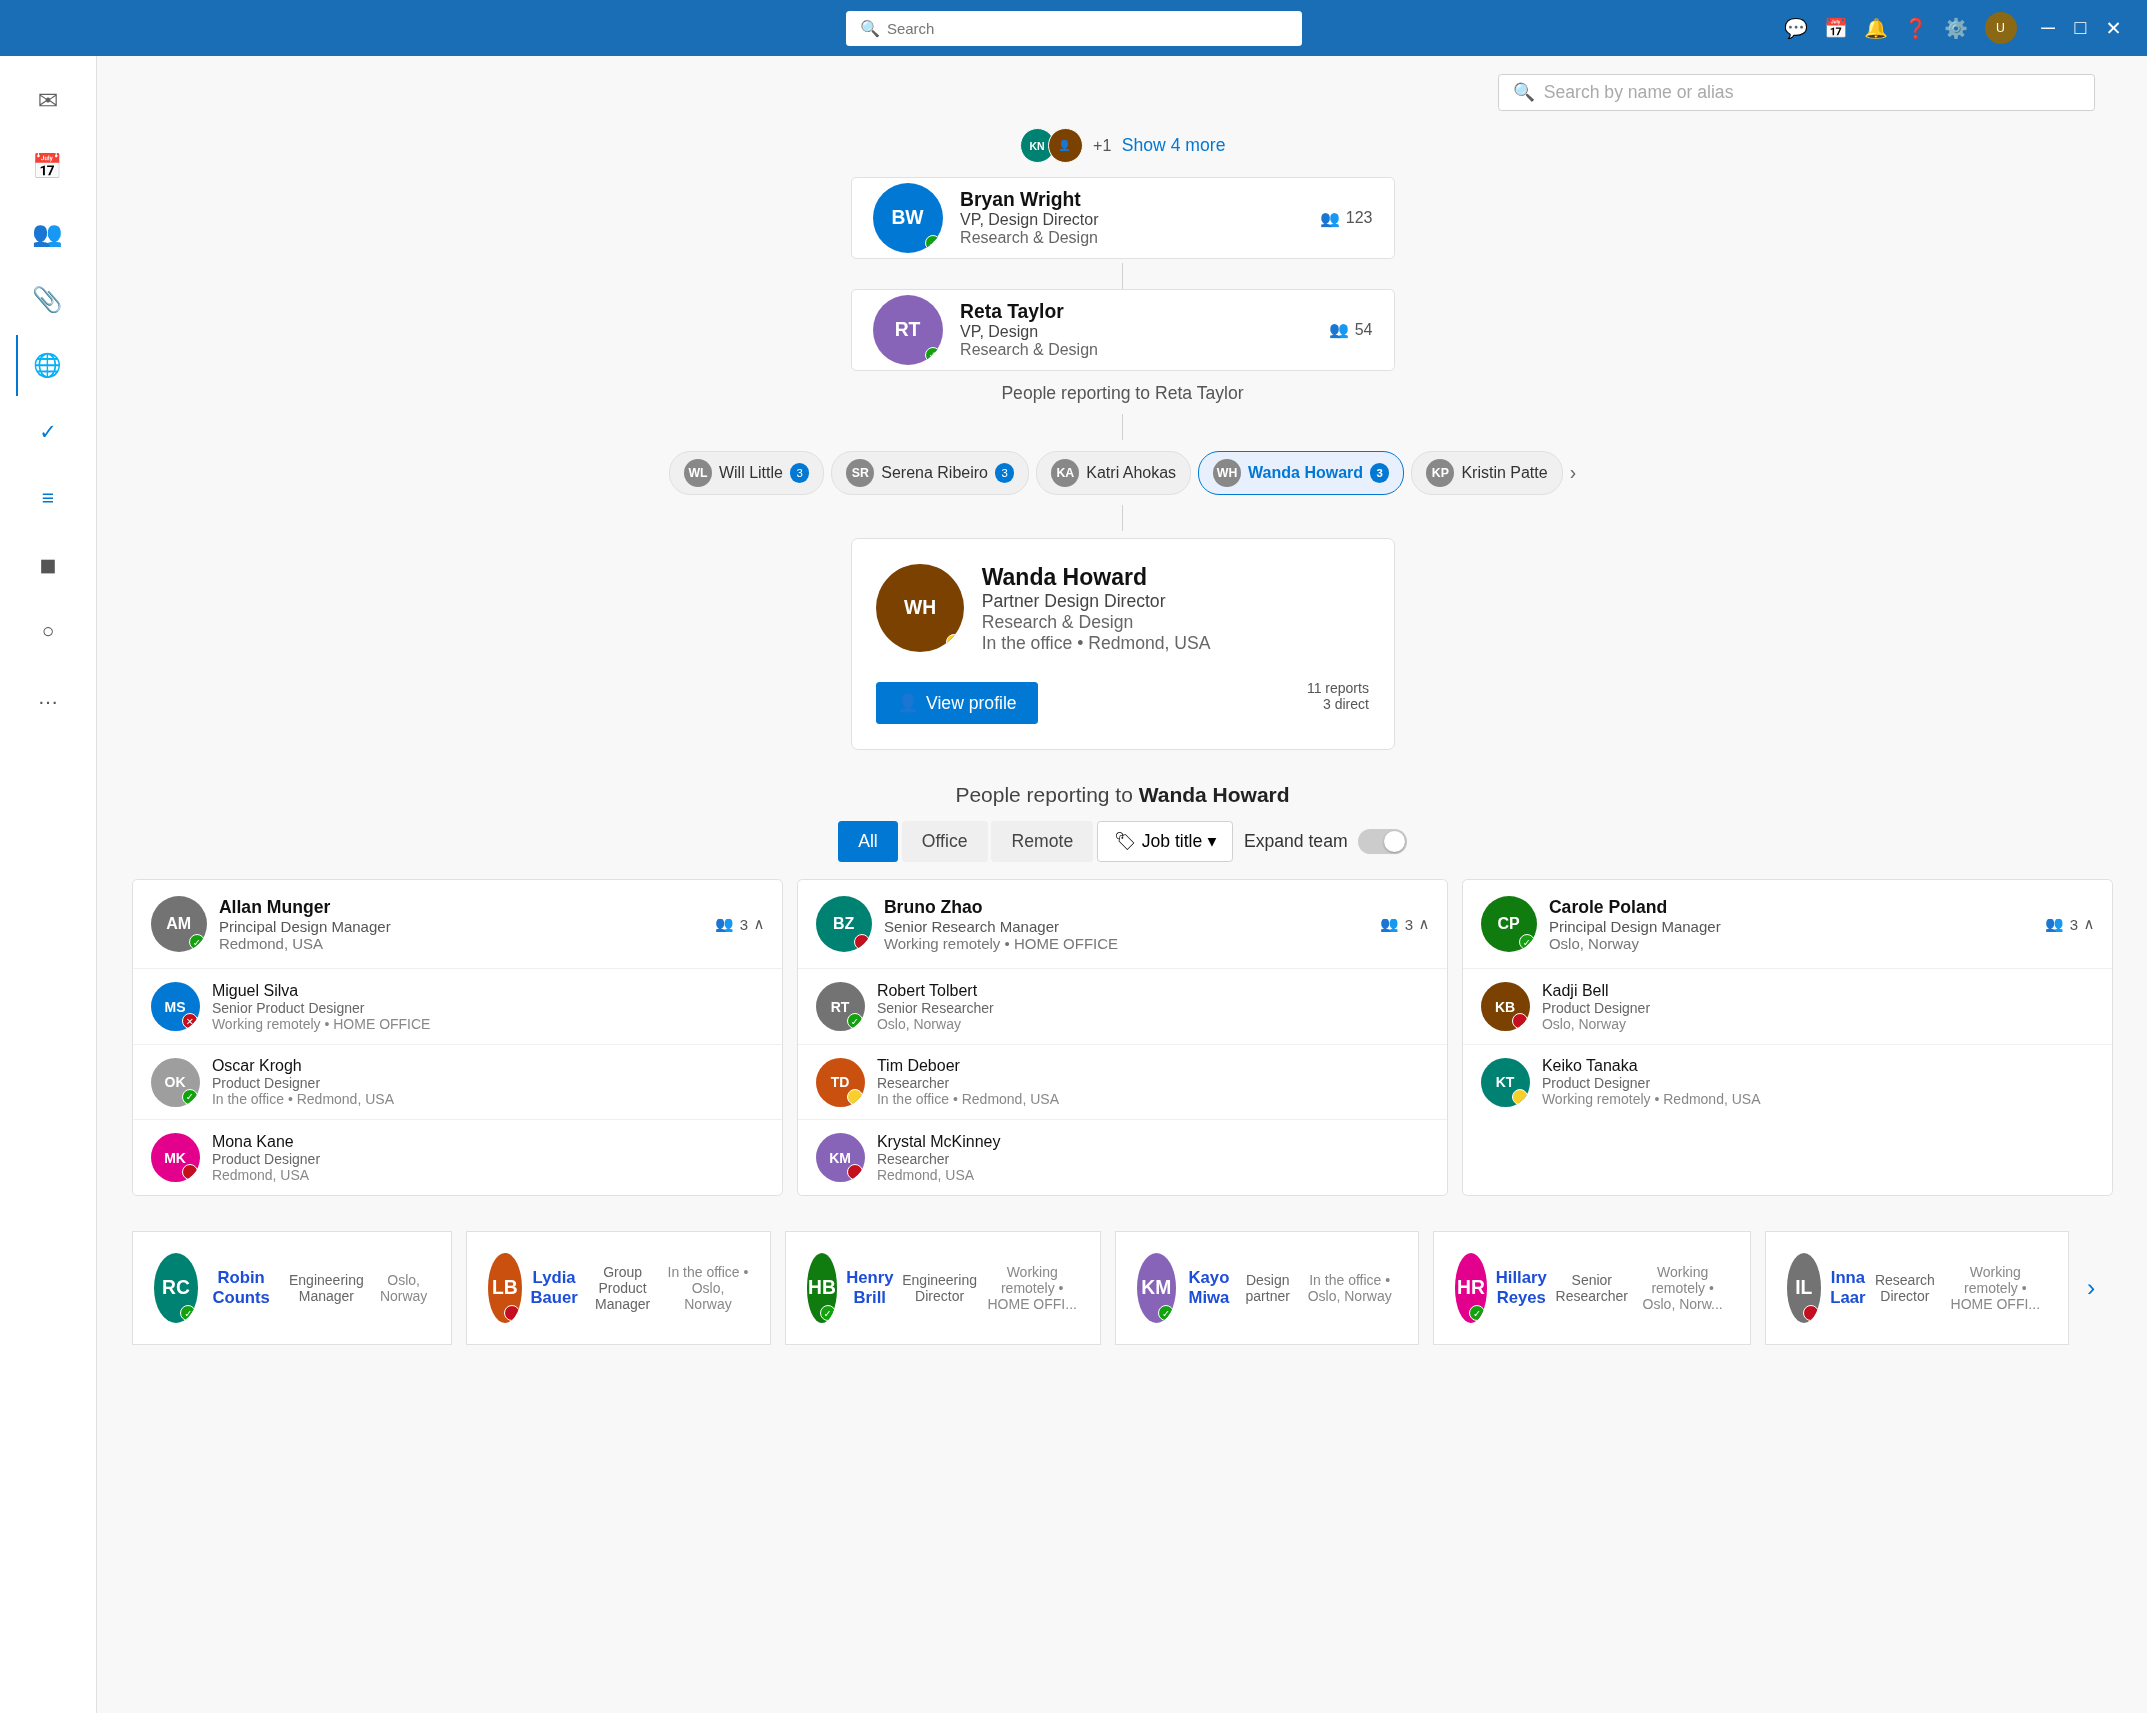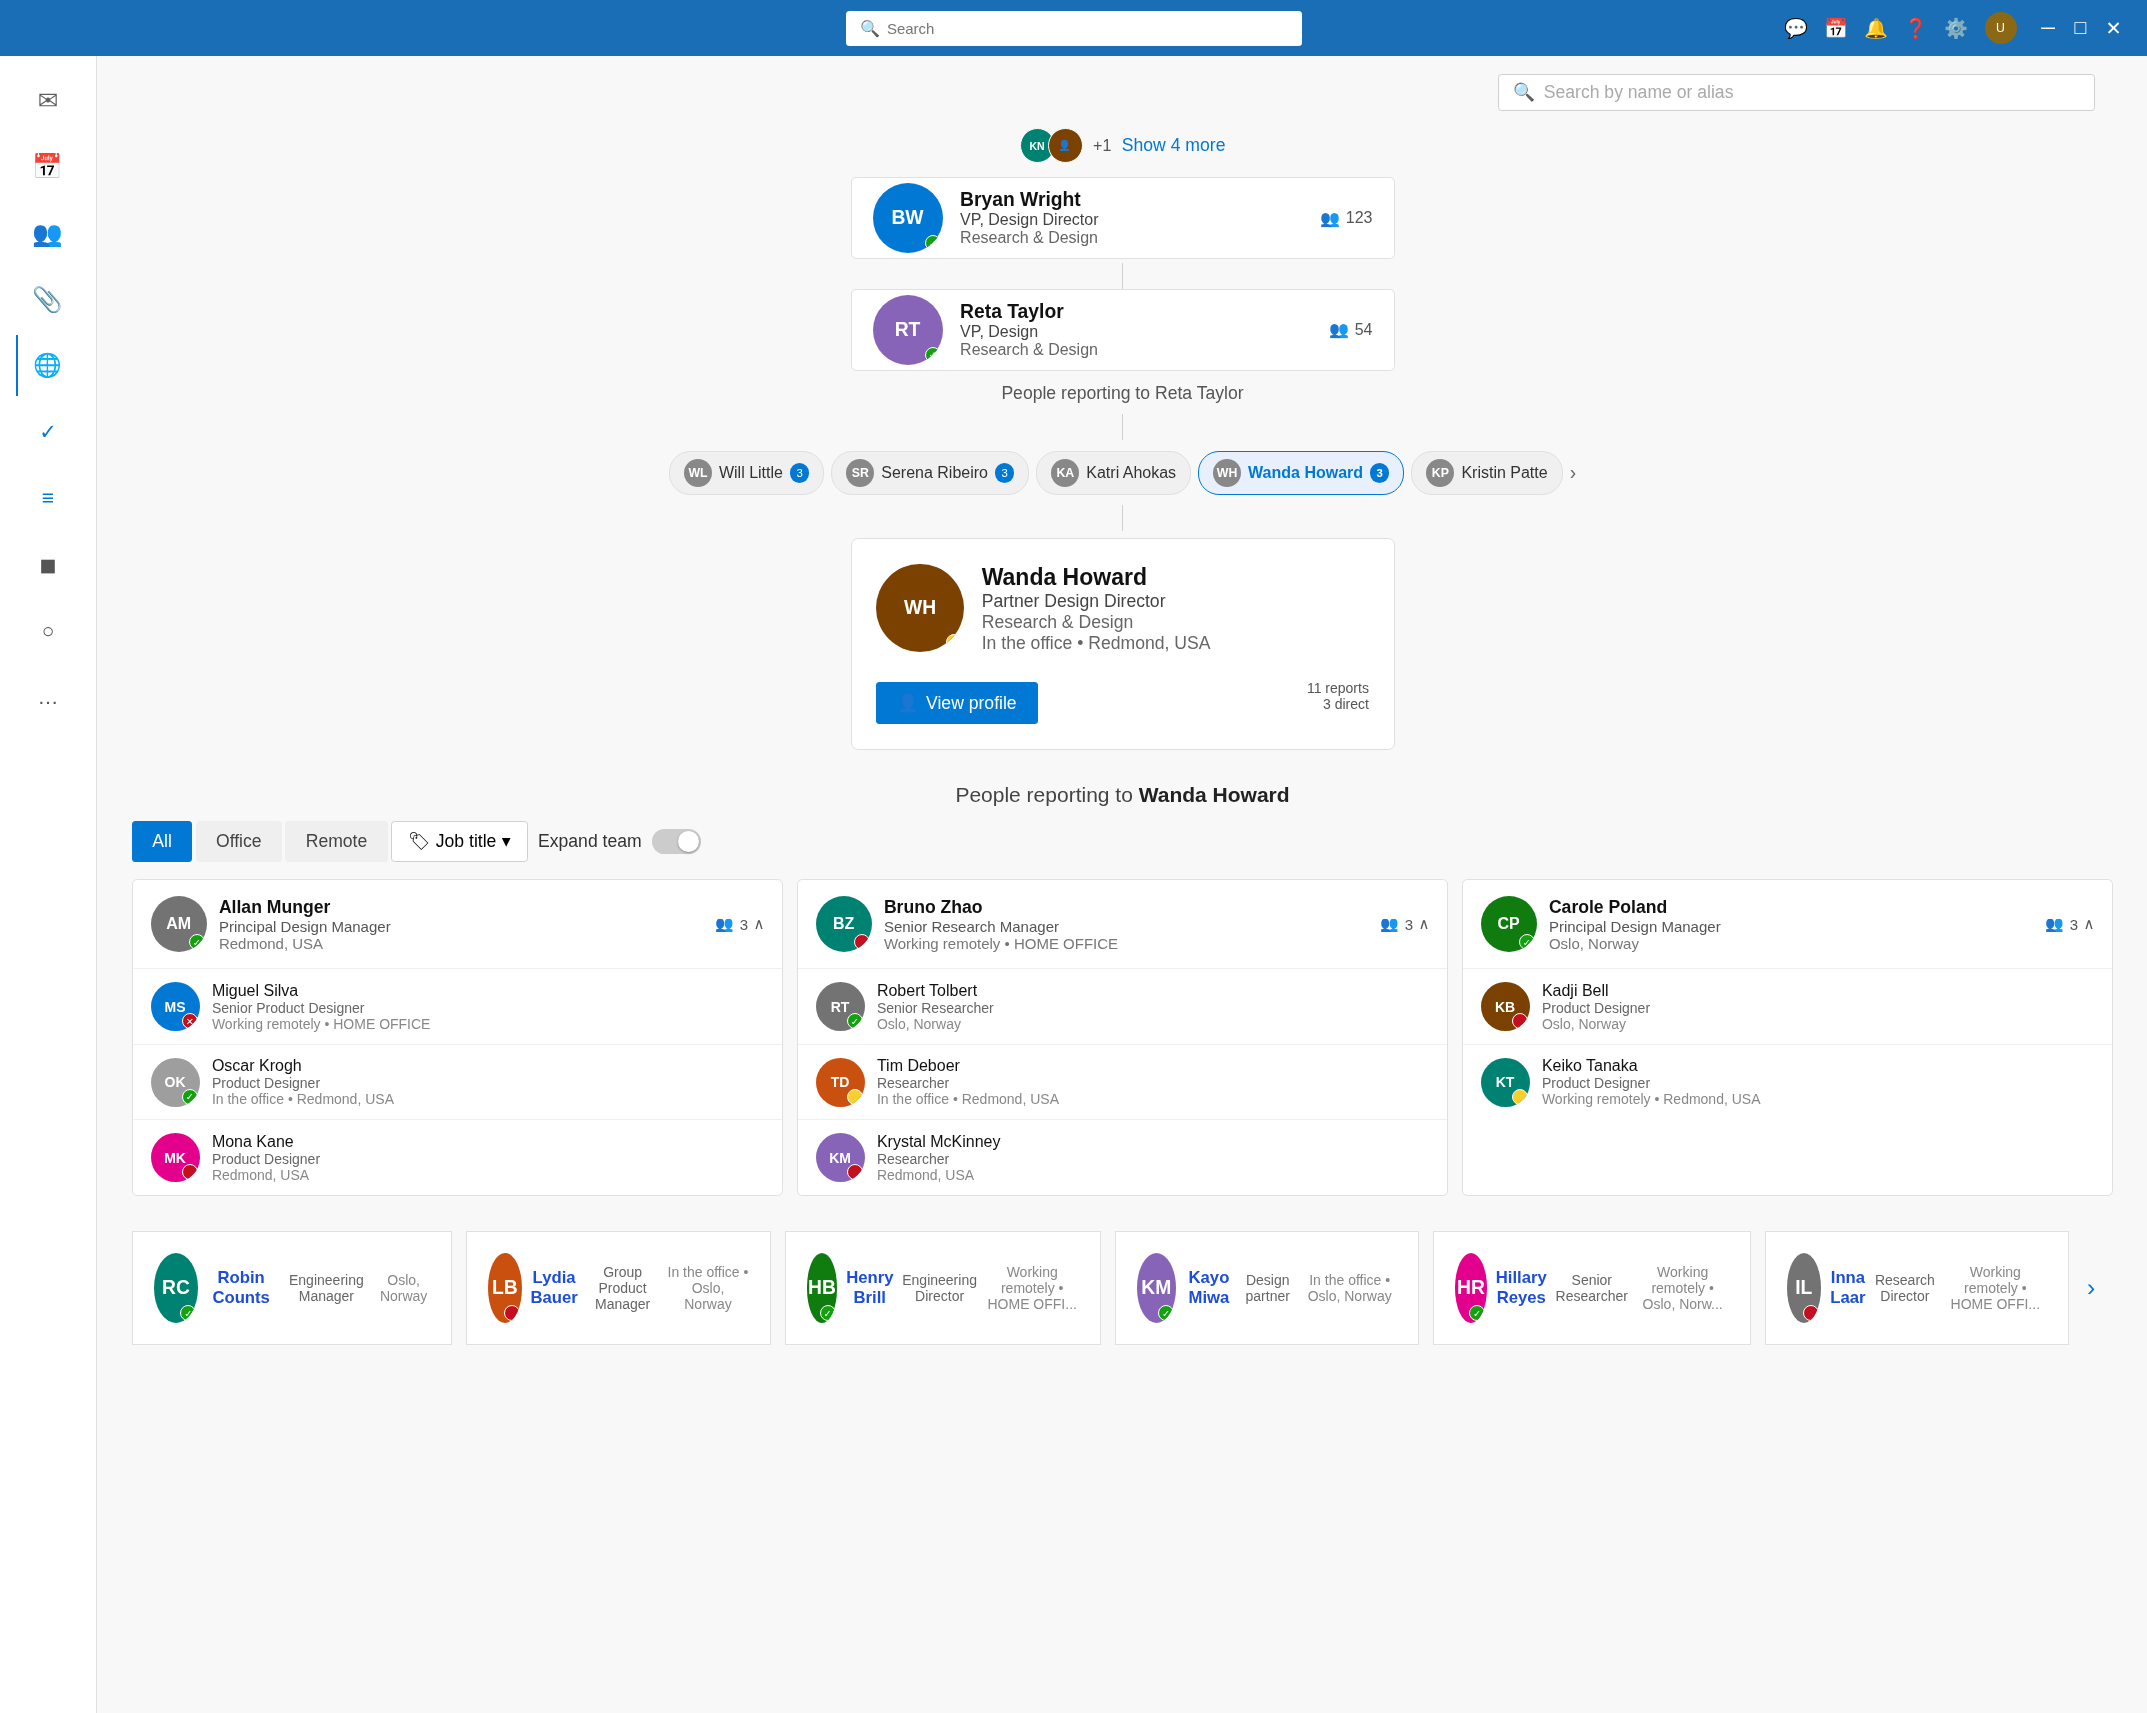--- a/index.html
+++ b/index.html
@@ -254,21 +254,21 @@
       margin-bottom: 14px;
     }
     .reporting-header strong { color: #222; }
 
     
     .filter-bar {
       display: flex;
       align-items: center;
       gap: 10.5px;
       margin-bottom: 17.6px;
-      justify-content: flex-start;
+      justify-content: center;
     }
     .filter-tabs { display: flex; gap: 3.5px; align-items: center; }
     .filter-tab {
       padding: 8.8px 19.3px;
       border-radius: 3.5px;
       font-size: 17.6px;
       cursor: pointer;
       border: 0.9px solid transparent;
       color: #444;
     }

